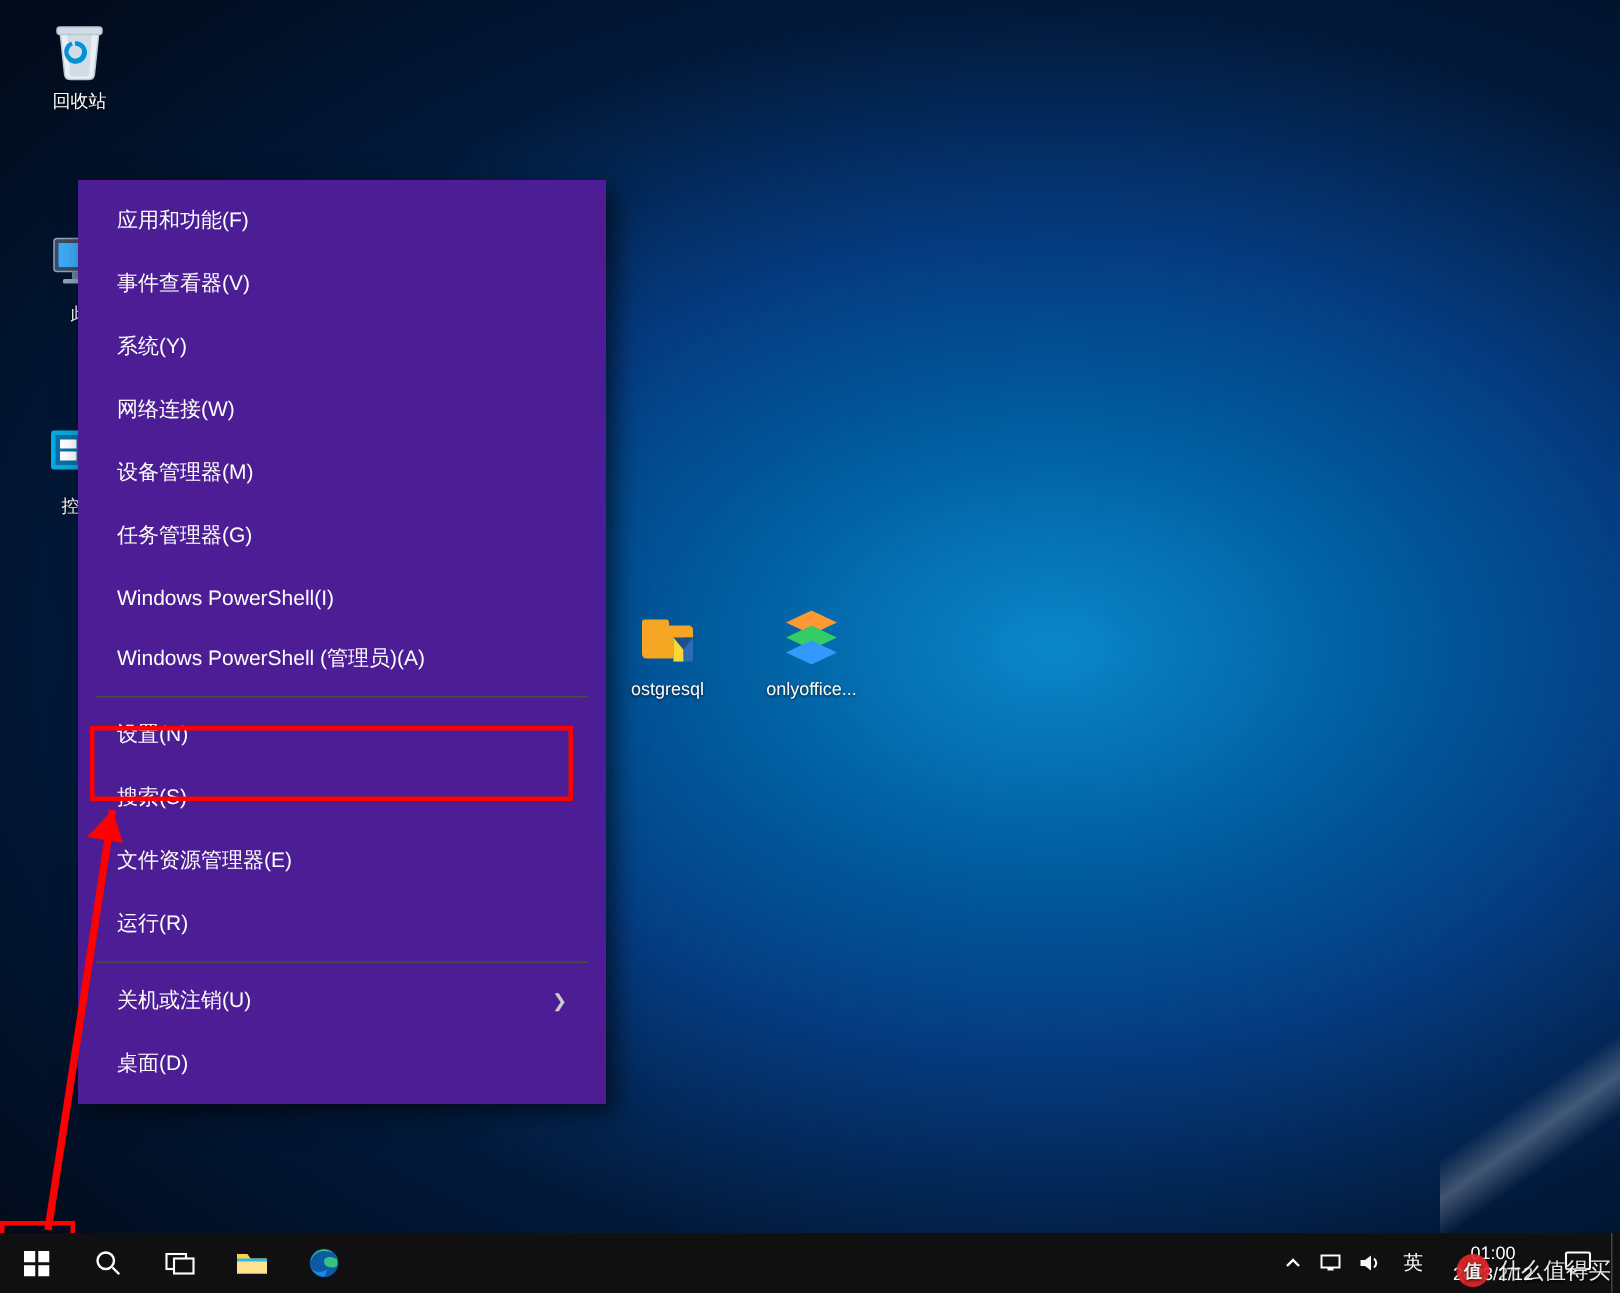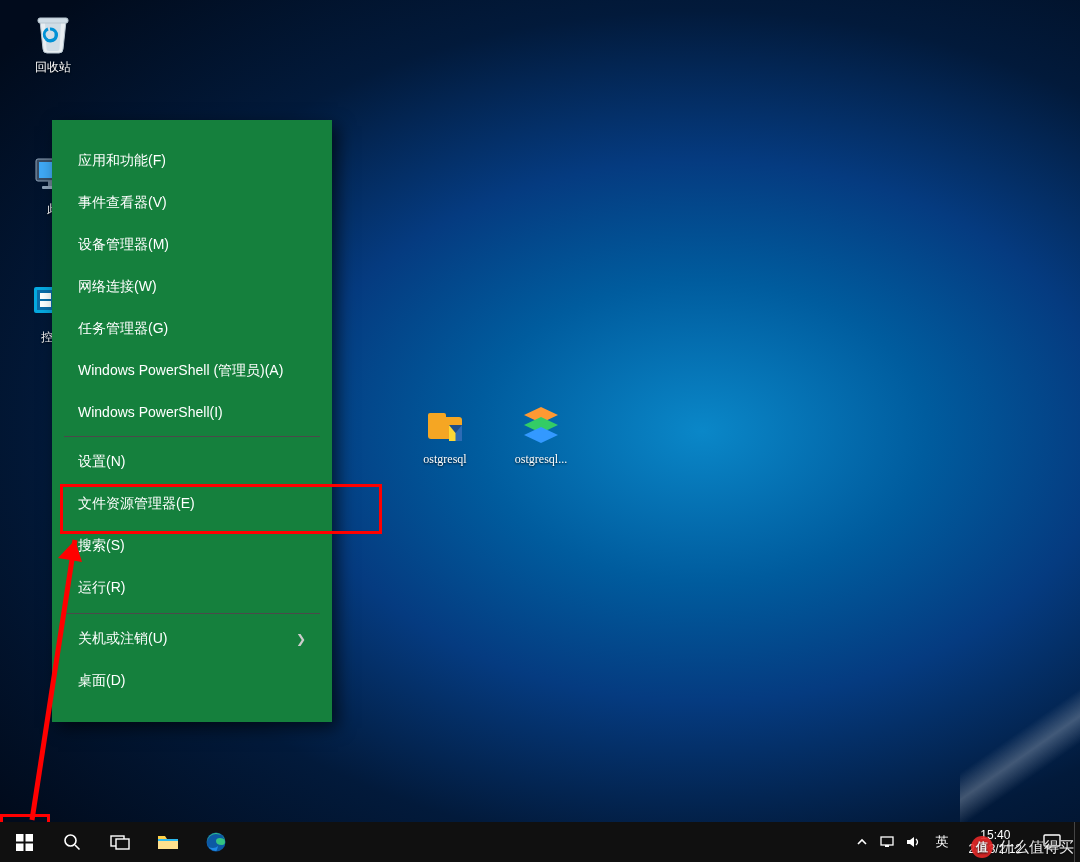--- a/index.html
+++ b/index.html
@@ -23,27 +23,27 @@
   
   .desktop { position: absolute; inset: 0 0 40px 0; }
   .d-icon {
     position: absolute; width: 78px; text-align: center; font-size: 12px;
     text-shadow: 0 1px 2px rgba(0,0,0,.8); user-select: none;
   }
   .d-icon .glyph {
     width: 48px; height: 48px; margin: 0 auto 4px;
     display: flex; align-items: center; justify-content: center;
   }
-  .d-icon .lbl { color: #fff; font-size: 12px; line-height: 1.3; word-break: break-all; font-family: Liberation Serif, serif; }
+  .d-icon .lbl { color: #fff; font-size: 12px; line-height: 1.3; word-break: break-all; }
 
   
   .winx {
-    position: absolute; left: 52px; top: 120px; width: 280px;
-    background: #15803d; color: #fff; box-shadow: 6px 6px 16px rgba(0,0,0,.6);
-    padding: 20px 0; font-size: 14px;
+    position: absolute; left: 52px; top: 120px; width: 352px;
+    background: #4c1d95; color: #fff; box-shadow: 6px 6px 16px rgba(0,0,0,.6);
+    padding: 6px 0; font-size: 14px;
   }
   .winx .item {
     padding: 12px 26px; display: flex; align-items: center; justify-content: space-between;
     cursor: default;
   }
   .winx hr { border: none; border-top: 1px solid #4a4a4a; margin: 4px 12px; }
   .winx .chev { font-size: 12px; color: #ccc; }
 
   
   .anno-box {
@@ -139,56 +139,59 @@
   </div>
 
   <div class="d-icon" style="left:496px; top:400px; width:90px;">
     <div class="glyph">
       <svg width="46" height="46" viewBox="0 0 46 46">
         <path d="M23 6 L40 14 L23 22 L6 14 Z" fill="#ff9933"></path>
         <path d="M23 16 L40 24 L23 32 L6 24 Z" fill="#33cc66"></path>
         <path d="M23 26 L40 34 L23 42 L6 34 Z" fill="#3399ff"></path>
       </svg>
     </div>
-    <div class="lbl">ostgresql...</div>
+    <div class="lbl">onlyoffice...</div>
   </div>
 
 </div>
 
 <div class="winx">
   <div class="item">
       <span>应用和功能(F)</span>
     </div>
   <div class="item">
       <span>事件查看器(V)</span>
     </div>
   <div class="item">
+      <span>系统(Y)</span>
+    </div>
+  <div class="item">
+      <span>网络连接(W)</span>
+    </div>
+  <div class="item">
       <span>设备管理器(M)</span>
     </div>
   <div class="item">
-      <span>网络连接(W)</span>
-    </div>
-  <div class="item">
       <span>任务管理器(G)</span>
     </div>
   <div class="item">
+      <span>Windows PowerShell(I)</span>
+    </div>
+  <div class="item">
       <span>Windows PowerShell (管理员)(A)</span>
     </div>
-  <div class="item">
-      <span>Windows PowerShell(I)</span>
-    </div>
   <hr>
   <div class="item">
       <span>设置(N)</span>
     </div>
   <div class="item">
+      <span>搜索(S)</span>
+    </div>
+  <div class="item">
       <span>文件资源管理器(E)</span>
-    </div>
-  <div class="item">
-      <span>搜索(S)</span>
     </div>
   <div class="item">
       <span>运行(R)</span>
     </div>
   <hr>
   <div class="item">
     <span>关机或注销(U)</span>
     <span class="chev">❯</span>
   </div>
   <div class="item">
@@ -256,21 +259,21 @@
       </span>
       <span class="ic">
         <svg width="16" height="14" viewBox="0 0 16 14">
           <path d="M1 5 L4 5 L8 2 L8 12 L4 9 L1 9 Z" fill="#fff"></path>
           <path d="M10 4 Q13 7 10 10" stroke="#fff" stroke-width="1.3" fill="none"></path>
         </svg>
       </span>
       <span class="ime">英</span>
     </div>
     <div class="clock">
-      <div>15:40</div>
+      <div>01:00</div>
       <div>2023/2/12</div>
     </div>
     <div class="tb-btn" style="width:44px;">
       <svg width="18" height="16" viewBox="0 0 18 16">
         <rect x="1" y="1" width="16" height="11" rx="1" stroke="#fff" stroke-width="1.4" fill="none"></rect>
         <path d="M5 12 L5 15 L9 12" stroke="#fff" stroke-width="1.4" fill="none"></path>
       </svg>
     </div>
     <div style="width:6px;height:40px;border-left:1px solid #444;"></div>
   </div>

